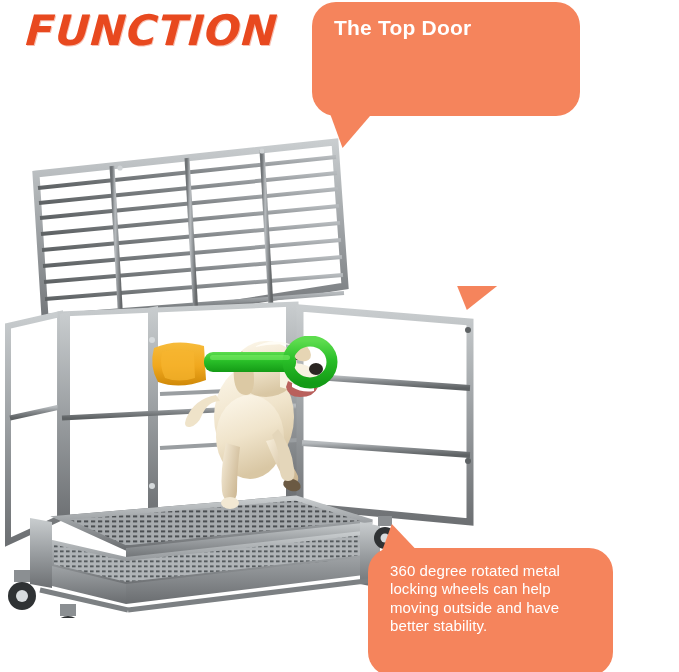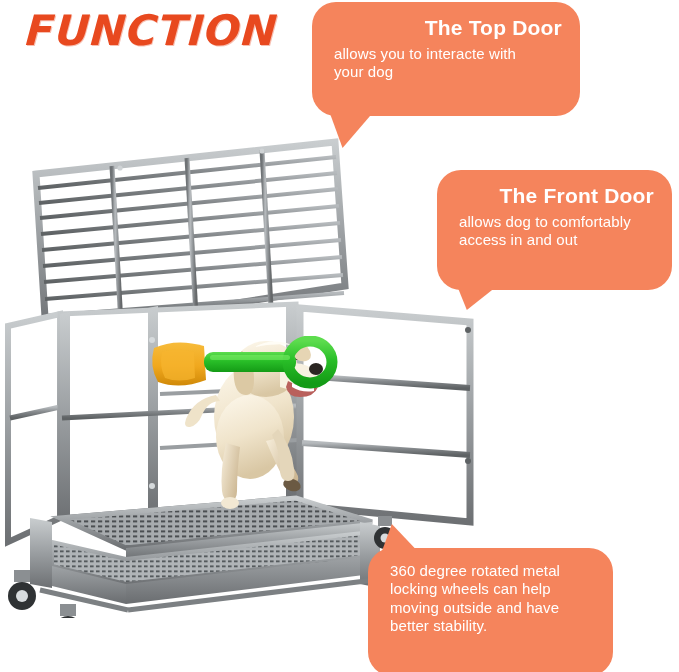--- a/index.html
+++ b/index.html
@@ -41,21 +41,20 @@
     box-sizing: border-box;
     padding: 14px 18px 12px 22px;
     color: #ffffff;
   }
   .callout .c-title {
     font-size: 21px;
     font-weight: bold;
     line-height: 1.15;
     margin-bottom: 5px;
     letter-spacing: .2px;
-    text-align: right;
   }
   .callout .c-body {
     font-size: 15px;
     line-height: 1.22;
     font-weight: 500;
     letter-spacing: .1px;
     white-space: pre-line;
   }
   .tail {
     position: absolute;
@@ -312,30 +311,23 @@
 
     <rect x="56" y="16" width="92" height="20" rx="9" fill="url(#grn)"></rect>
 
     <ellipse cx="162" cy="26" rx="22" ry="21" fill="none" stroke="url(#grn)" stroke-width="11"></ellipse>
 
     <rect x="62" y="19" width="80" height="5" rx="2.5" fill="#7ef06a" opacity="0.55"></rect>
   </svg>
 
   <div class="callout" id="callout-top-door">
     <div class="c-title">The Top Door</div>
-    <div class="c-body">allows you to interacte with
-your dog</div>
   </div>
   <div class="tail" id="tail-top-door"></div>
 
-  <div class="callout" id="callout-front-door">
-    <div class="c-title">The Front Door</div>
-    <div class="c-body">allows dog to comfortably
-access in and out</div>
-  </div>
   <div class="tail" id="tail-front-door"></div>
 
   <div class="callout" id="callout-locking-wheels">
     <div class="c-body">360 degree rotated metal
 locking wheels can help
 moving outside and have
 better stability.</div>
   </div>
   <div class="tail" id="tail-locking-wheels"></div>
 

